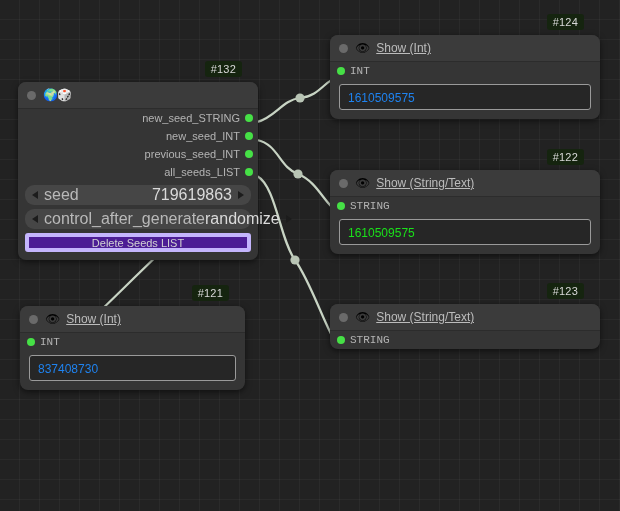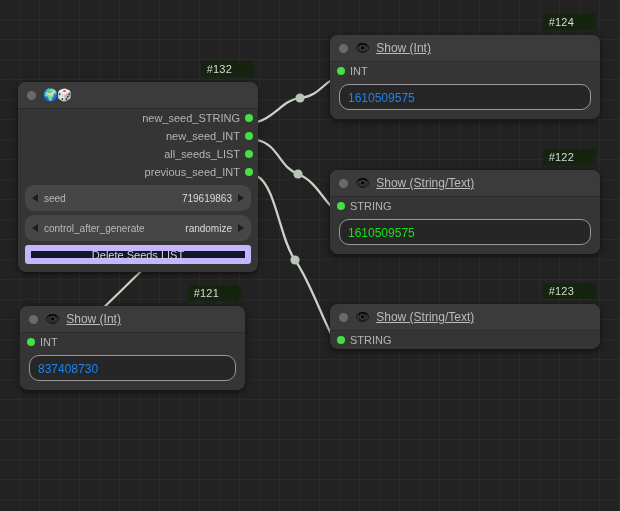--- a/index.html
+++ b/index.html
@@ -72,96 +72,96 @@
     white-space: nowrap;
     overflow: hidden;
     text-decoration: underline;
   }
 
   .node-body { padding: 0; position: relative; }
 
   .badge {
     position: absolute;
     top: -21px;
-    right: 4px;
+    right: 16px;
     background: #15240f;
     color: #d8d8d8;
     font-size: 11px;
-    padding: 2px 22px 2px 6px;
+    padding: 2px 6px 2px 6px;
     border-radius: 3px;
     letter-spacing: 0.2px;
   }
 
   
   .port-row {
     position: relative;
     height: 18px;
     display: flex;
     align-items: center;
     font-size: 11px;
     color: #b4b4b4;
   }
   .port-row.out { justify-content: flex-end; padding-right: 18px; }
-  .port-row.in  { justify-content: flex-start; padding-left: 20px; }
+  .port-row.in  { justify-content: flex-start; padding-left: 20px; font-family: Liberation Mono, monospace; }
 
   .port-dot {
     position: absolute;
     width: 8px; height: 8px;
     border-radius: 50%;
     background: #46e046;
     top: 50%;
     transform: translateY(-50%);
   }
   .port-row.out .port-dot { right: 5px; }
   .port-row.in  .port-dot { left: 7px; }
 
   
   .widgets { padding: 4px 7px 8px 7px; display: flex; flex-direction: column; gap: 4px; }
 
   .widget {
-    height: 26px;
+    height: 20px;
     border-radius: 9px;
     background: #464646;
     display: flex;
     align-items: center;
-    font-size: 10px;
+    font-size: 16px;
     color: #c8c8c8;
     padding: 0 7px;
     position: relative;
   }
   .arrow-l, .arrow-r {
     width: 0; height: 0;
     border-top: 4px solid transparent;
     border-bottom: 4px solid transparent;
     flex: none;
   }
   .arrow-l { border-right: 6px solid #1c1c1c; }
   .arrow-r { border-left: 6px solid #1c1c1c; }
 
   .w-name { margin-left: 6px; color: #b9b9b9; }
   .w-val  { margin-left: auto; margin-right: 6px; color: #dadada; }
 
   .btn-widget {
     height: 19px;
     border-radius: 3px;
-    background: #0f172a;
-    border: 6px solid #c4b5fd;
+    background: #4c1d95;
+    border: 4px solid #c4b5fd;
     color: #d2d2d2;
     font-size: 11px;
     display: flex;
     align-items: center;
     justify-content: center;
   }
 
   
   .valuebox {
     margin: 4px 9px 9px 9px;
     background: #262626;
     border: 1px solid #9a9a9a;
-    border-radius: 10px;
+    border-radius: 3px;
     padding: 5px 8px;
     font-size: 12px;
     line-height: 16px;
     word-break: break-all;
     overflow: hidden;
   }
   .valuebox.int { color: #1f83f0; }
   .valuebox.str { color: #1ae11a; }
 </style>
 </head>
@@ -197,25 +197,25 @@
     <div class="node-body">
       <div class="port-row out">
         <span>new_seed_STRING</span>
         <span class="port-dot"></span>
       </div>
       <div class="port-row out">
         <span>new_seed_INT</span>
         <span class="port-dot"></span>
       </div>
       <div class="port-row out">
+        <span>previous_seed_INT</span>
+        <span class="port-dot"></span>
+      </div>
+      <div class="port-row out">
         <span>all_seeds_LIST</span>
-        <span class="port-dot"></span>
-      </div>
-      <div class="port-row out">
-        <span>previous_seed_INT</span>
         <span class="port-dot"></span>
       </div>
 
       <div class="widgets">
         <div class="widget">
           <span class="arrow-l"></span>
           <span class="w-name">seed</span>
           <span class="w-val">719619863</span>
           <span class="arrow-r"></span>
         </div>

